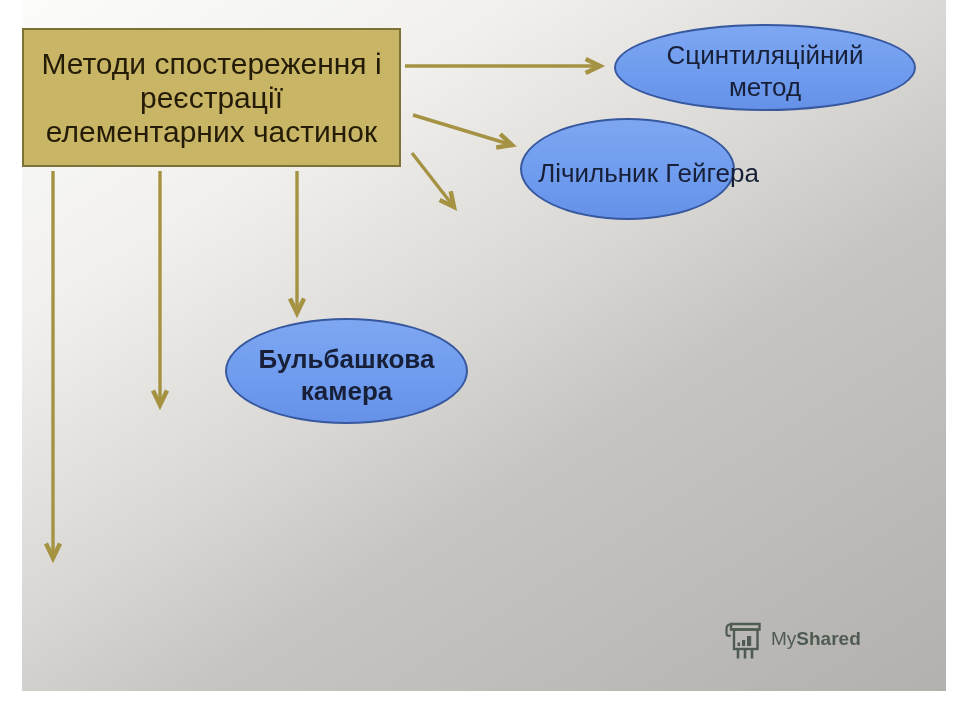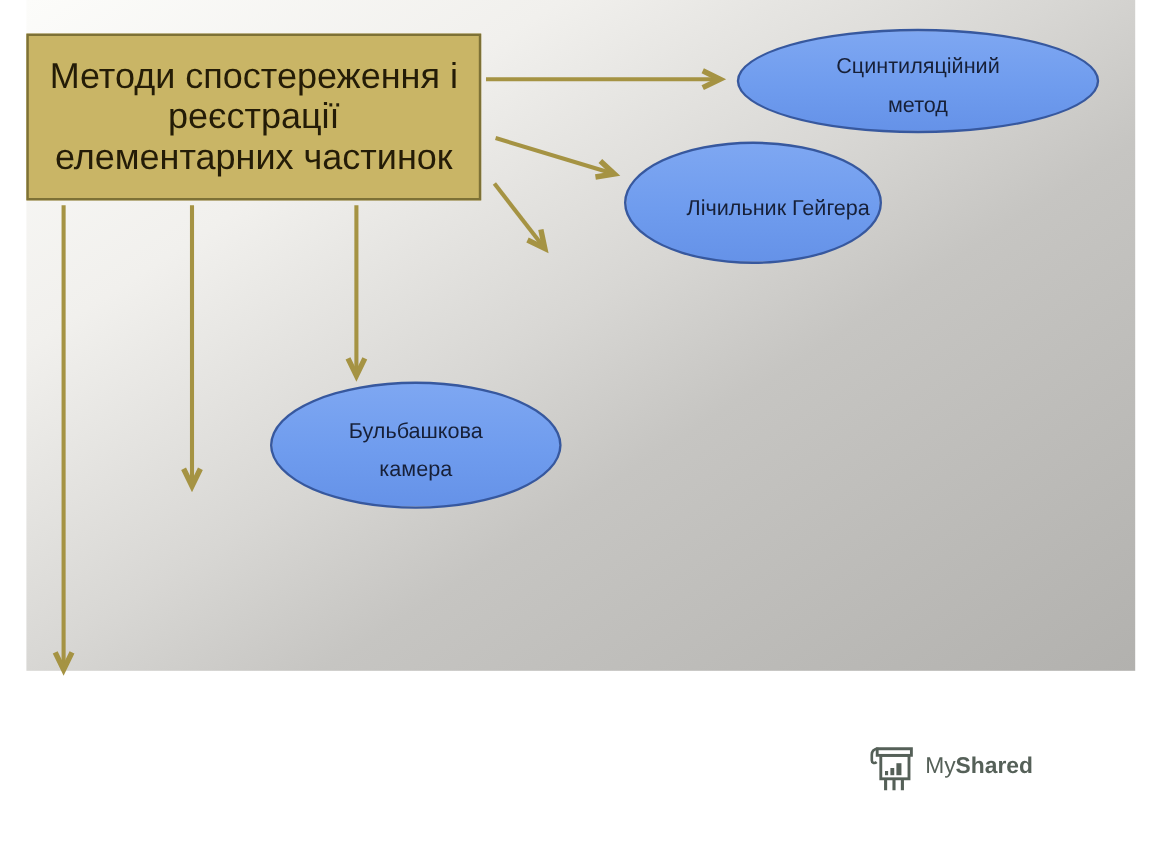--- a/index.html
+++ b/index.html
@@ -6,21 +6,21 @@
   body {
     width: 960px; height: 720px;
     background: #ffffff;
     font-family: "Liberation Sans", sans-serif;
     overflow: hidden;
     position: relative;
   }
   .slide {
     position: absolute;
     left: 22px; top: 0;
-    width: 924px; height: 559px;
+    width: 924px; height: 691px;
     background: linear-gradient(147deg, #fcfcfa 0%, #f1f0ed 25%, #d8d7d4 48%, #c6c5c2 62%, #b2b1ae 100%);
   }
   .connectors {
     position: absolute; left: 0; top: 0;
     width: 924px; height: 691px;
   }
   .title-box {
     position: absolute;
     left: 0; top: 28px;
     width: 379px; height: 139px;
@@ -38,32 +38,32 @@
   }
   .node {
     position: absolute;
     box-sizing: border-box;
     border-radius: 50%;
     background: linear-gradient(180deg, #7ea7f2 0%, #6f9cee 55%, #6592e8 100%);
     border: 2px solid #37589e;
     display: flex; align-items: center; justify-content: center;
   }
   .node-label {
-    font-size: 18px;
+    font-size: 26px;
     line-height: 32px;
     color: #172038;
     text-align: center;
     white-space: pre-line;
     padding-top: 7px;
   }
   .node-scintillation { left: 592px; top: 24px;  width: 302px; height: 87px;  }
   .node-geiger        { left: 498px; top: 118px; width: 215px; height: 102px; }
   .node-geiger .node-label { white-space: nowrap; margin-left: 42px; }
   .node-wilson        { left: 331px; top: 227px; width: 252px; height: 96px;  }
-  .node-bubble        { left: 203px; top: 318px; width: 243px; height: 106px; }
+  .node-bubble        { left: 203px; top: 318px; width: 243px; height: 106px; font-weight: bold; }
   .node-photo         { left: 44px;  top: 429px; width: 276px; height: 106px; }
   .node-spark         { left: 13px;  top: 555px; width: 278px; height: 95px;  }
   .watermark {
     position: absolute;
     left: 701px; top: 619px;
     display: flex; align-items: flex-start;
     color: #49554c;
     opacity: 0.93;
   }
   .watermark-icon { margin-right: 8px; margin-top: 1px; }

